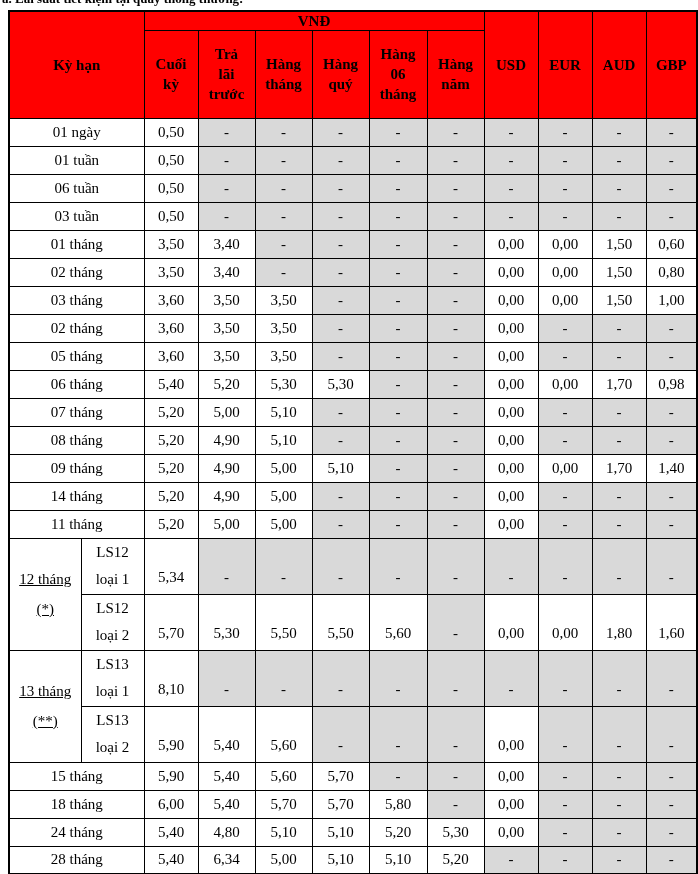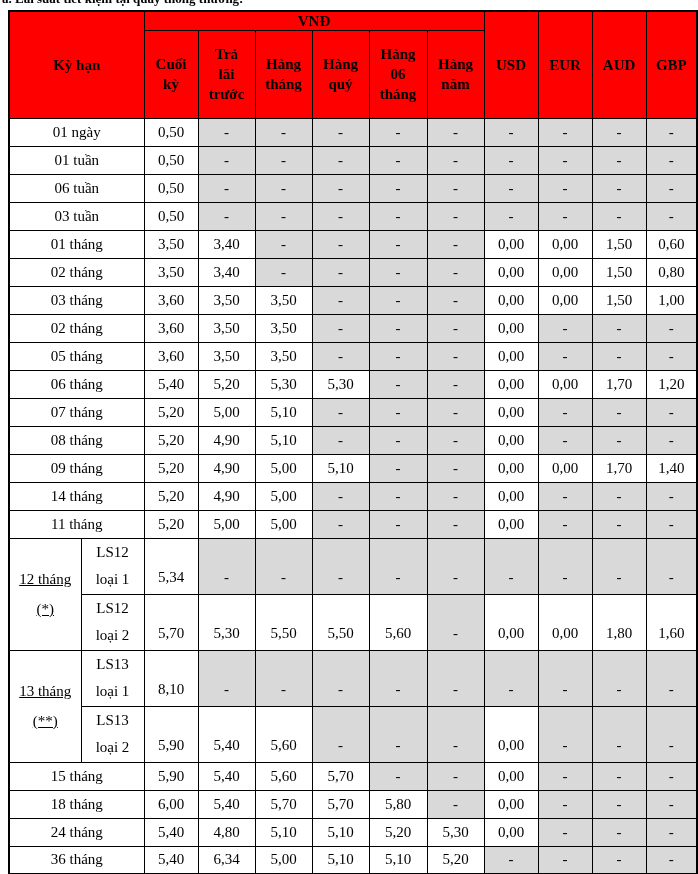--- a/index.html
+++ b/index.html
@@ -230,21 +230,21 @@
           <td class="term" colspan="2">06 tháng</td>
           <td class="val">5,40</td>
           <td class="val">5,20</td>
           <td class="val">5,30</td>
           <td class="val">5,30</td>
           <td class="val dash">-</td>
           <td class="val dash">-</td>
           <td class="val">0,00</td>
           <td class="val">0,00</td>
           <td class="val">1,70</td>
-          <td class="val">1,20</td>
+          <td class="val">0,98</td>
         </tr>
         <tr>
           <td class="term" colspan="2">07 tháng</td>
           <td class="val">5,20</td>
           <td class="val">5,00</td>
           <td class="val">5,10</td>
           <td class="val dash">-</td>
           <td class="val dash">-</td>
           <td class="val dash">-</td>
           <td class="val">0,00</td>
@@ -409,21 +409,21 @@
           <td class="val">5,10</td>
           <td class="val">5,10</td>
           <td class="val">5,20</td>
           <td class="val">5,30</td>
           <td class="val">0,00</td>
           <td class="val dash">-</td>
           <td class="val dash">-</td>
           <td class="val dash">-</td>
         </tr>
         <tr>
-          <td class="term" colspan="2">36 tháng</td>
+          <td class="term" colspan="2">28 tháng</td>
           <td class="val">5,40</td>
           <td class="val">6,34</td>
           <td class="val">5,00</td>
           <td class="val">5,10</td>
           <td class="val">5,10</td>
           <td class="val">5,20</td>
           <td class="val dash">-</td>
           <td class="val dash">-</td>
           <td class="val dash">-</td>
           <td class="val dash">-</td>

